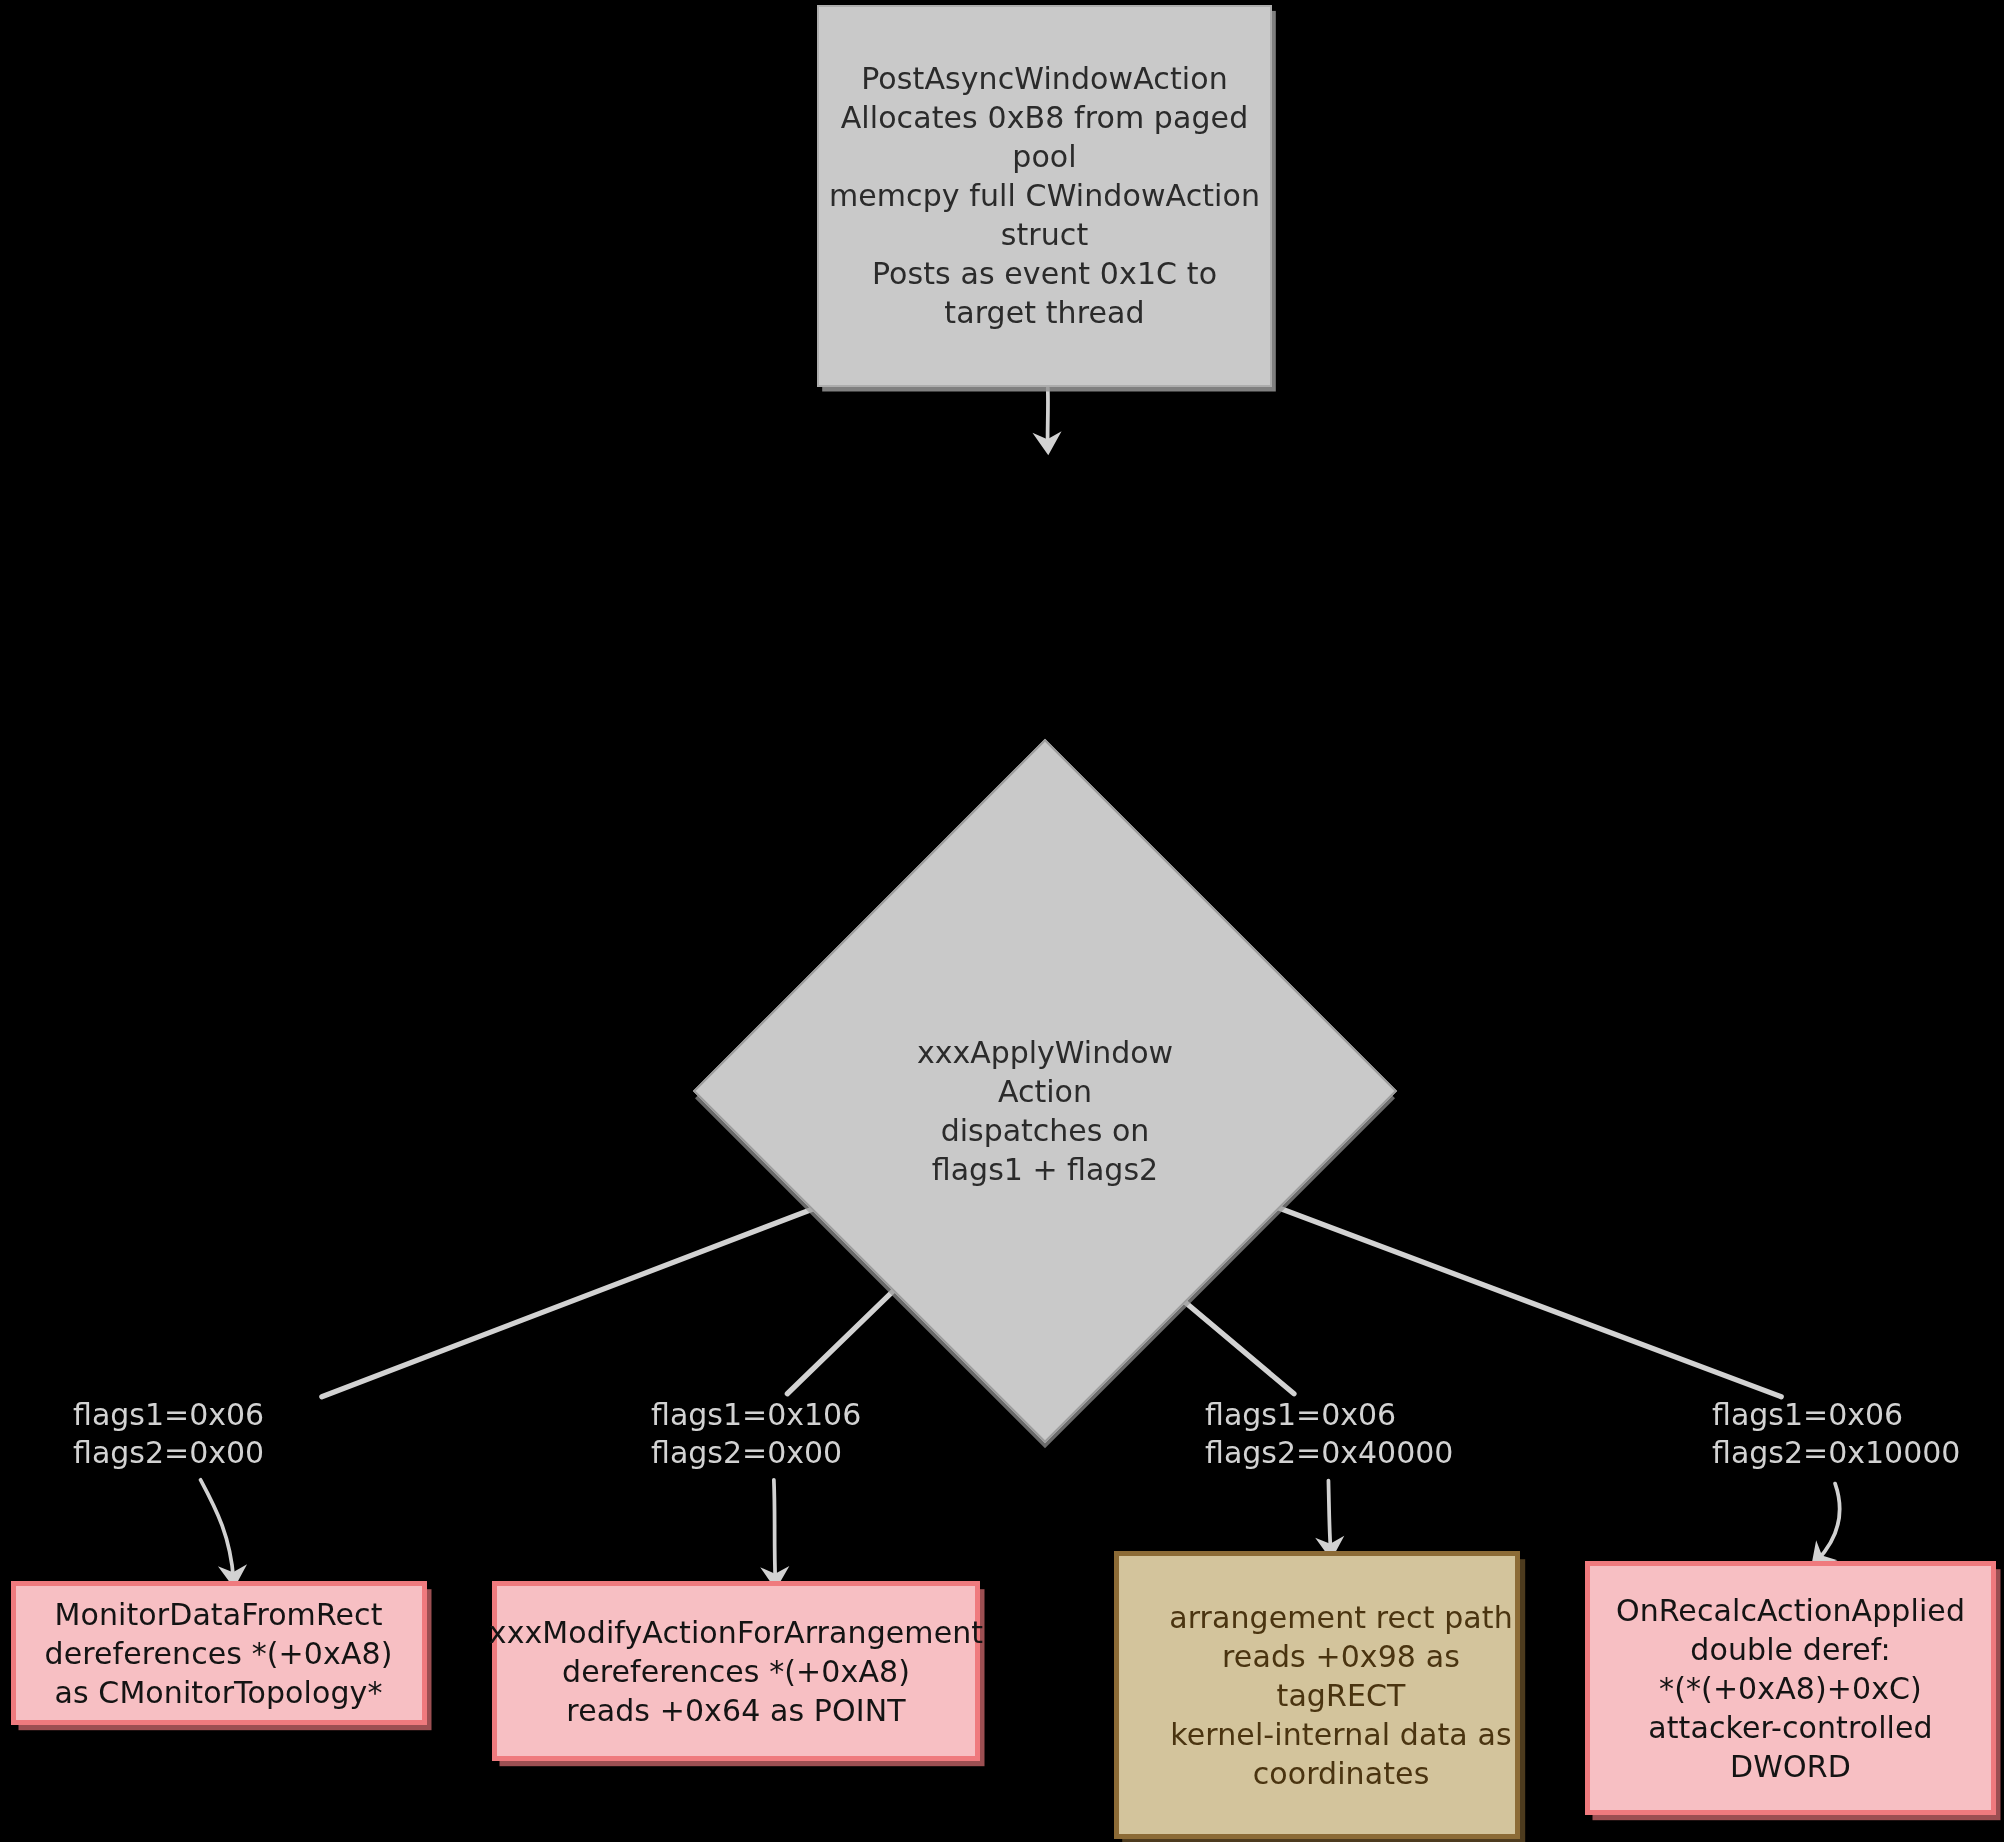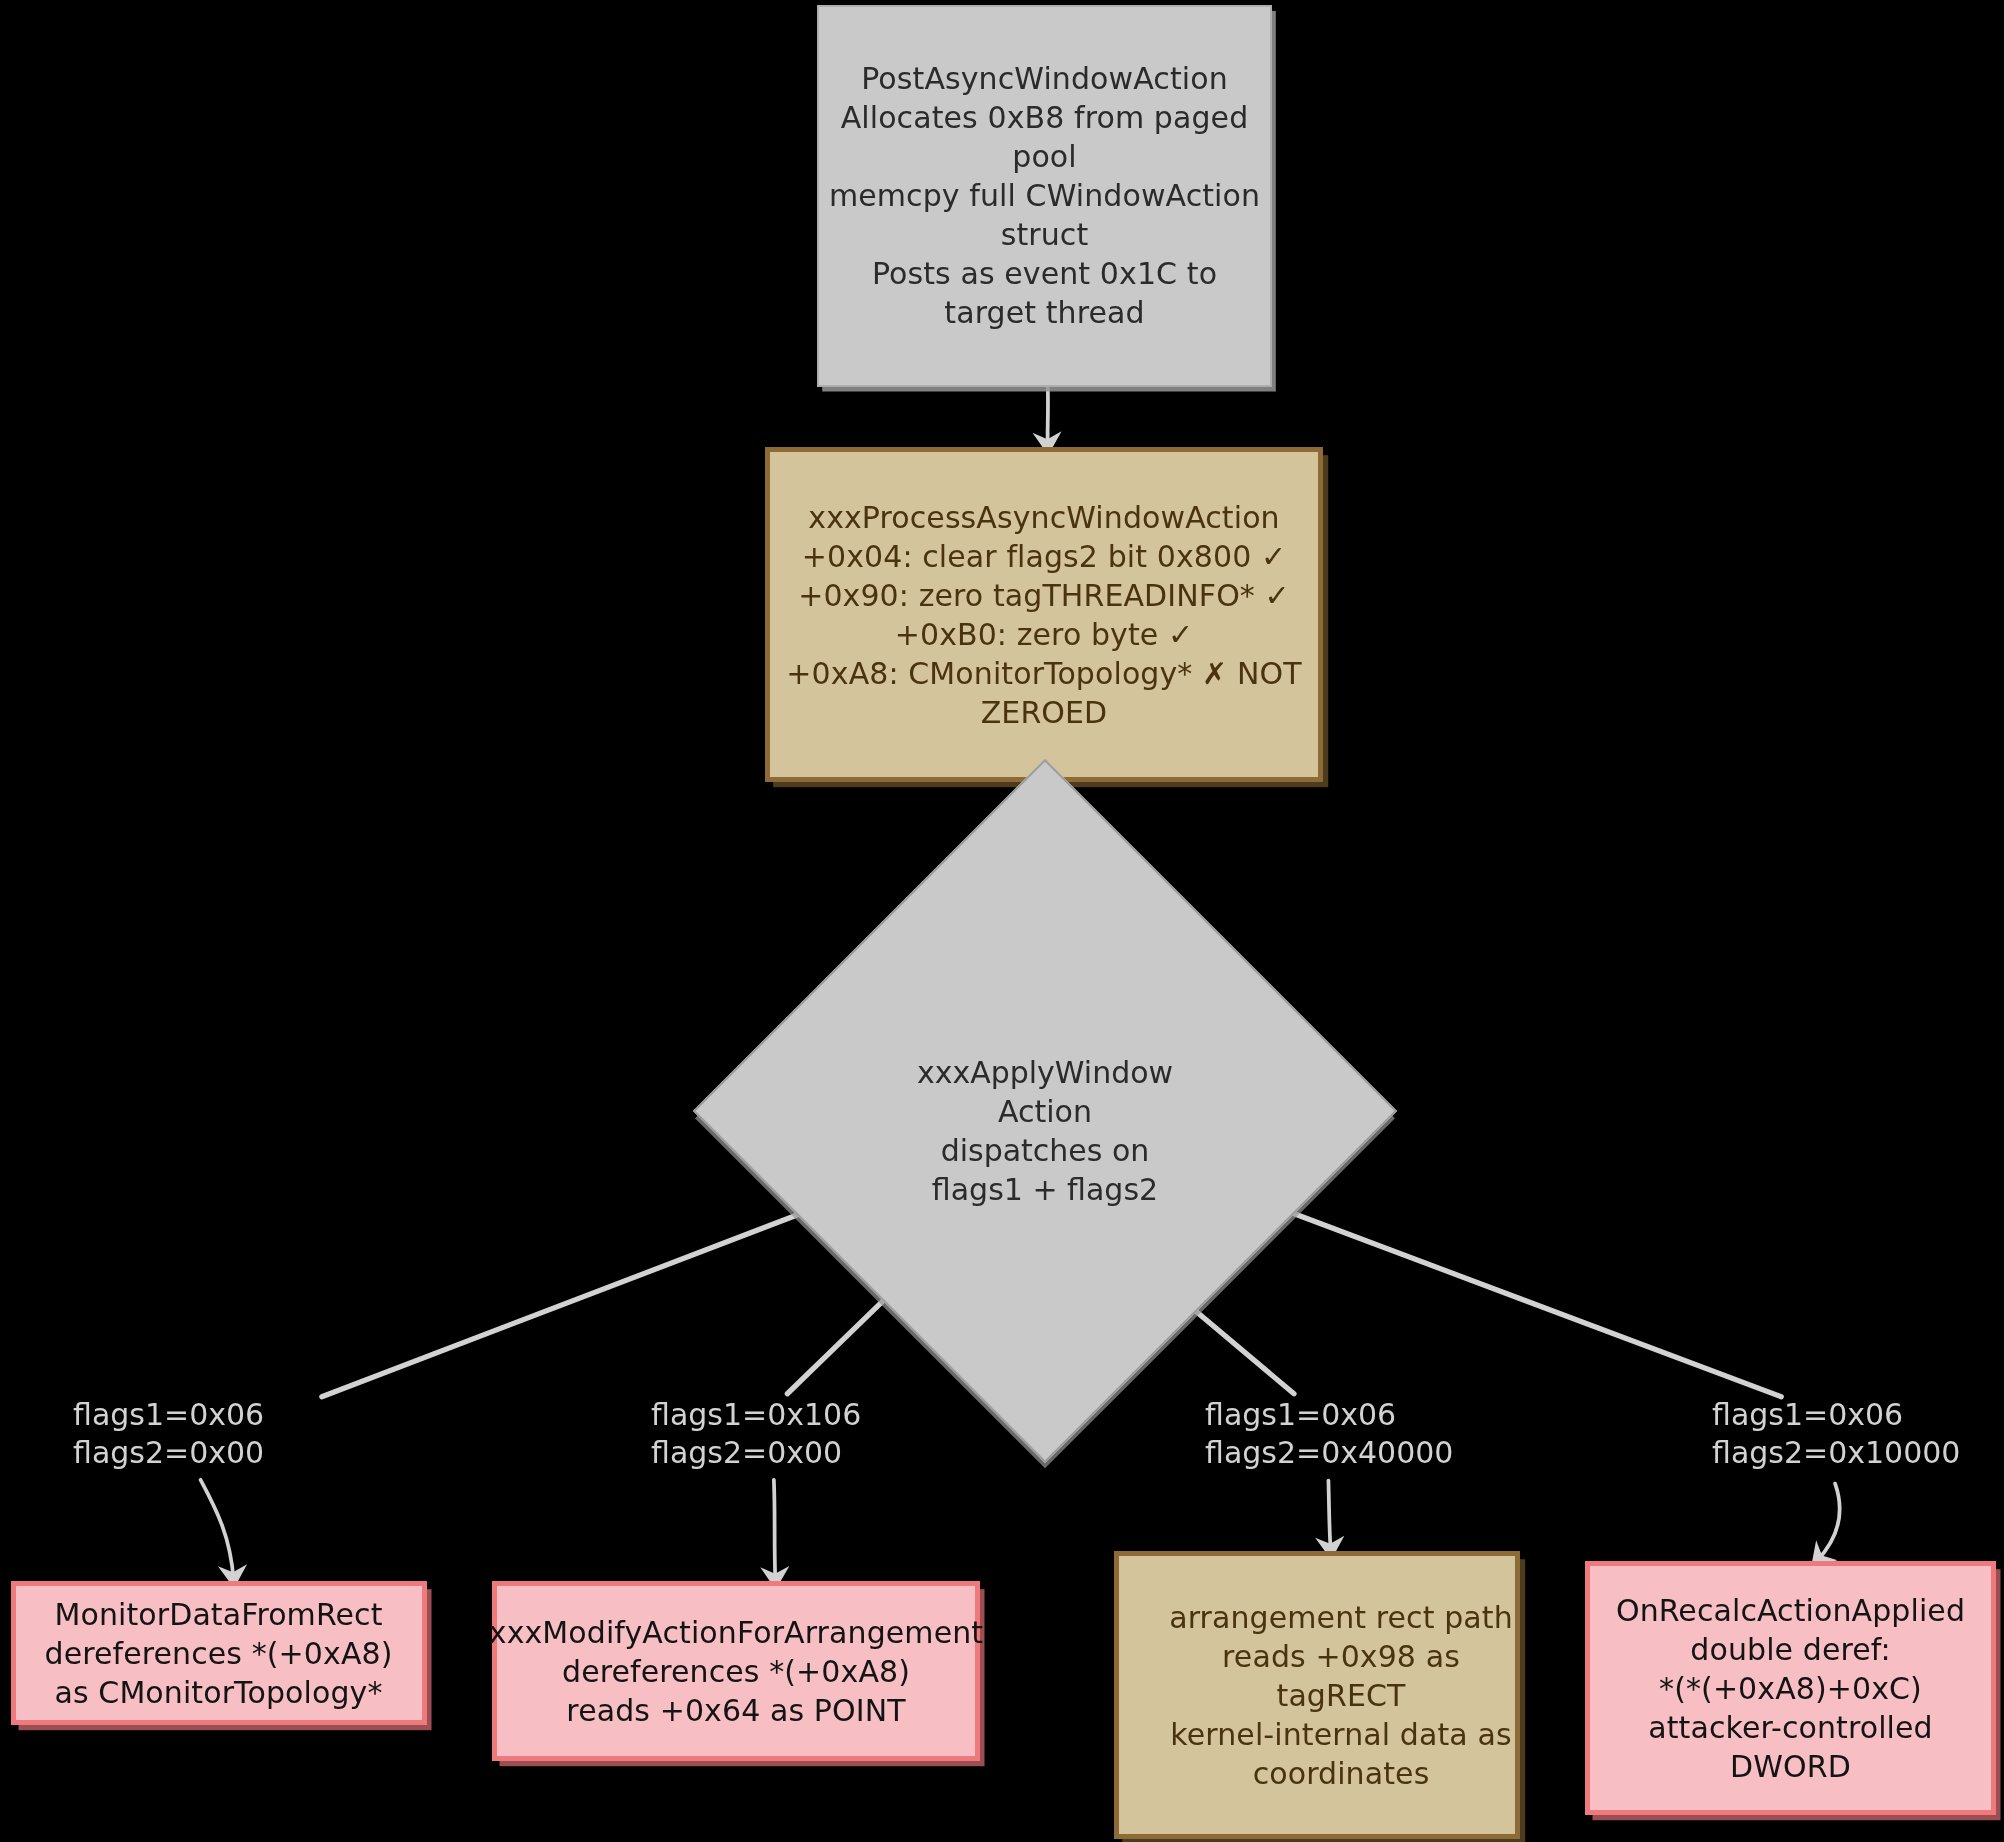--- a/index.html
+++ b/index.html
@@ -105,30 +105,22 @@
   <div class="node box-grey" style="left:817px;top:4.5px;width:455px;height:382px;">
     <div class="txt">PostAsyncWindowAction
 Allocates 0xB8 from paged
 pool
 memcpy full CWindowAction
 struct
 Posts as event 0x1C to
 target thread</div>
   </div>
 
-  <div class="node box-tan" style="left:765px;top:447px;width:558px;height:335px;">
-    <div class="txt">xxxProcessAsyncWindowAction
-+0x04: clear flags2 bit 0x800 ✓
-+0x90: zero tagTHREADINFO* ✓
-+0xB0: zero byte ✓
-+0xA8: CMonitorTopology* ✗ NOT
-ZEROED</div>
-  </div>
 
-  <div class="diamond" style="left:796px;top:862px;width:498px;height:498px;">
+  <div class="diamond" style="left:796px;top:842px;width:498px;height:498px;">
     <div class="shape"></div>
     <div class="label" style="top:191px;">xxxApplyWindow
 Action
 dispatches on
 flags1 + flags2</div>
   </div>
 
   <div class="node box-pink" style="left:10.5px;top:1581px;width:416px;height:144px;">
     <div class="txt">MonitorDataFromRect
 dereferences *(+0xA8)

